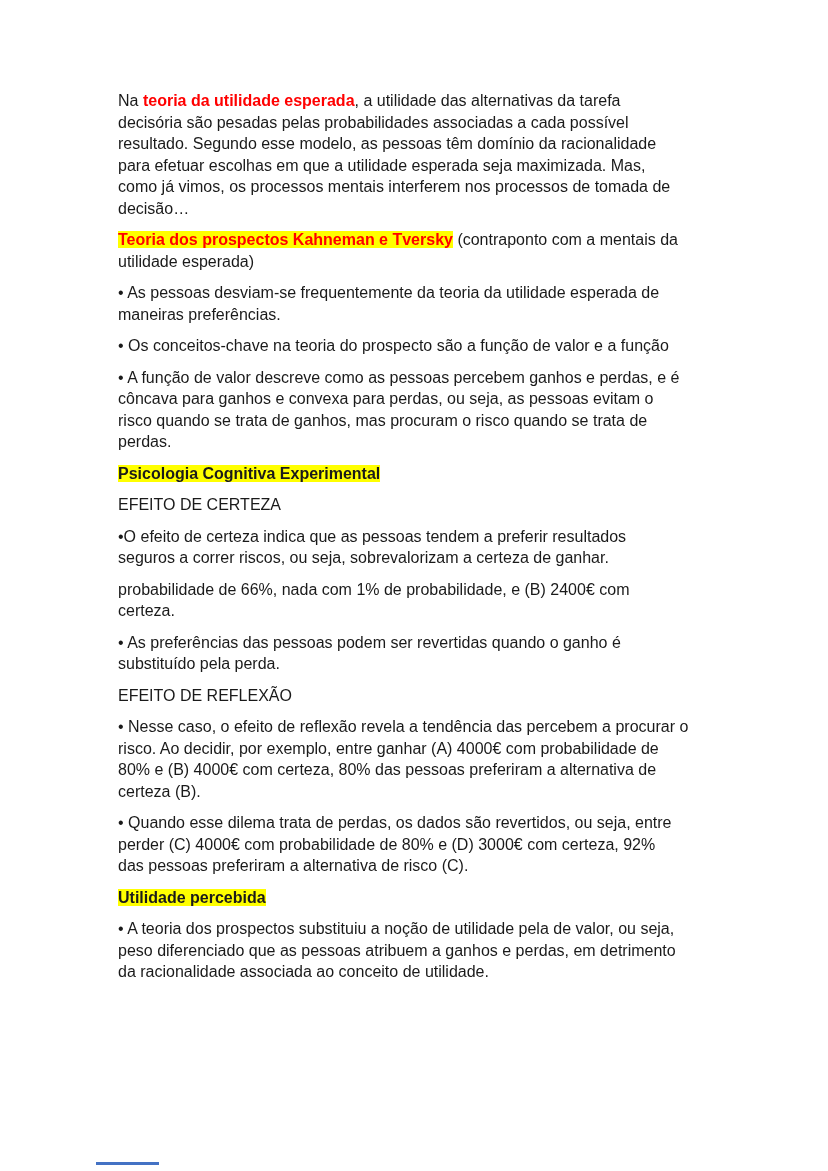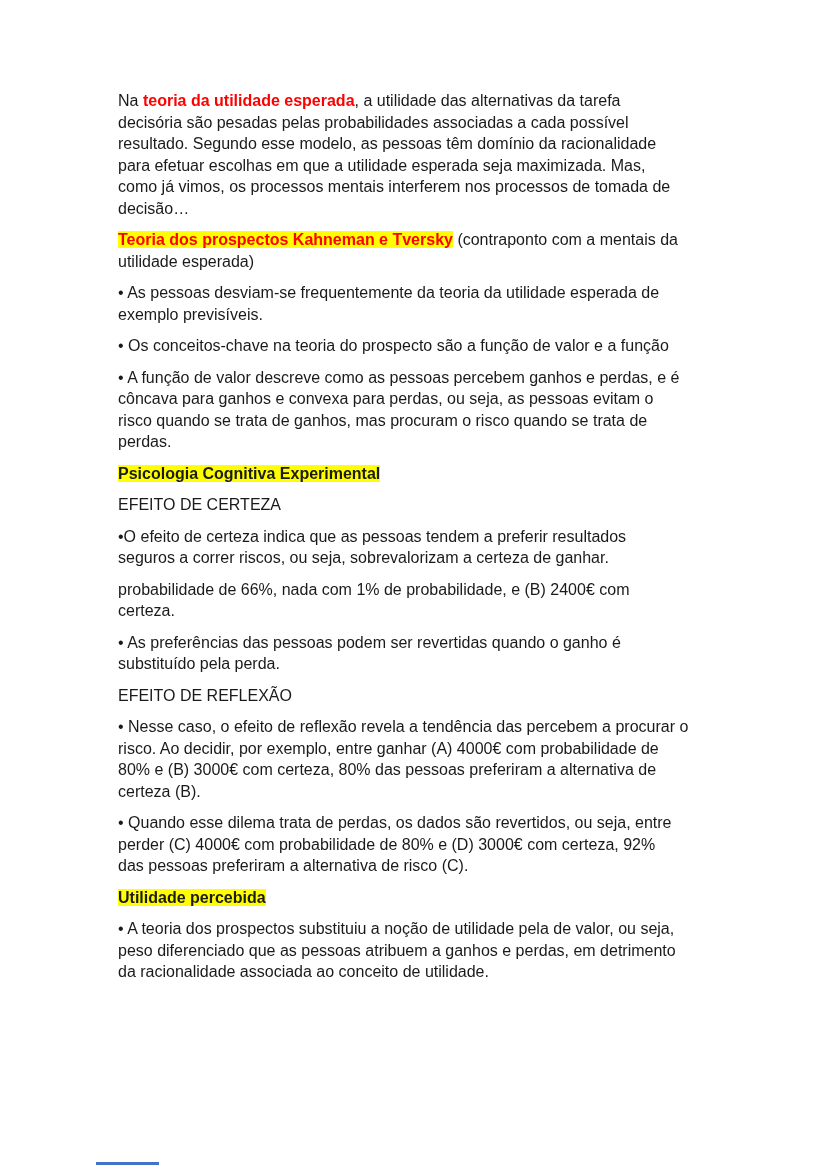--- a/index.html
+++ b/index.html
@@ -51,21 +51,21 @@
         <div class="line"><span class="s-n">para efetuar escolhas em que a utilidade esperada seja maximizada. Mas,</span></div>
         <div class="line"><span class="s-n">como já vimos, os processos mentais interferem nos processos de tomada de</span></div>
         <div class="line"><span class="s-n">decisão…</span></div>
       </div>
       <div class="block heading">
         <div class="line"><span class="s-rbh">Teoria dos prospectos Kahneman e Tversky</span><span class="s-n"> (contraponto com a mentais da</span></div>
         <div class="line"><span class="s-n">utilidade esperada)</span></div>
       </div>
       <div class="block">
         <div class="line"><span class="s-n">• As pessoas desviam-se frequentemente da teoria da utilidade esperada de</span></div>
-        <div class="line"><span class="s-n">exemplo previsíveis.</span></div>
+        <div class="line"><span class="s-n">maneiras preferências.</span></div>
       </div>
       <div class="block">
         <div class="line"><span class="s-n">• Os conceitos-chave na teoria do prospecto são a função de valor e a função</span></div>
       </div>
       <div class="block">
         <div class="line"><span class="s-n">• A função de valor descreve como as pessoas percebem ganhos e perdas, e é</span></div>
         <div class="line"><span class="s-n">côncava para ganhos e convexa para perdas, ou seja, as pessoas evitam o</span></div>
         <div class="line"><span class="s-n">risco quando se trata de ganhos, mas procuram o risco quando se trata de</span></div>
         <div class="line"><span class="s-n">perdas.</span></div>
       </div>
@@ -86,21 +86,21 @@
       <div class="block">
         <div class="line"><span class="s-n">• As preferências das pessoas podem ser revertidas quando o ganho é</span></div>
         <div class="line"><span class="s-n">substituído pela perda.</span></div>
       </div>
       <div class="block">
         <div class="line"><span class="s-n">EFEITO DE REFLEXÃO</span></div>
       </div>
       <div class="block">
         <div class="line"><span class="s-n">• Nesse caso, o efeito de reflexão revela a tendência das percebem a procurar o</span></div>
         <div class="line"><span class="s-n">risco. Ao decidir, por exemplo, entre ganhar (A) 4000€ com probabilidade de</span></div>
-        <div class="line"><span class="s-n">80% e (B) 3000€ com certeza, 80% das pessoas preferiram a alternativa de</span></div>
+        <div class="line"><span class="s-n">80% e (B) 4000€ com certeza, 80% das pessoas preferiram a alternativa de</span></div>
         <div class="line"><span class="s-n">certeza (B).</span></div>
       </div>
       <div class="block">
         <div class="line"><span class="s-n">• Quando esse dilema trata de perdas, os dados são revertidos, ou seja, entre</span></div>
         <div class="line"><span class="s-n">perder (C) 4000€ com probabilidade de 80% e (D) 3000€ com certeza, 92%</span></div>
         <div class="line"><span class="s-n">das pessoas preferiram a alternativa de risco (C).</span></div>
       </div>
       <div class="block heading">
         <div class="line"><span class="s-bh">Utilidade percebida</span></div>
       </div>

